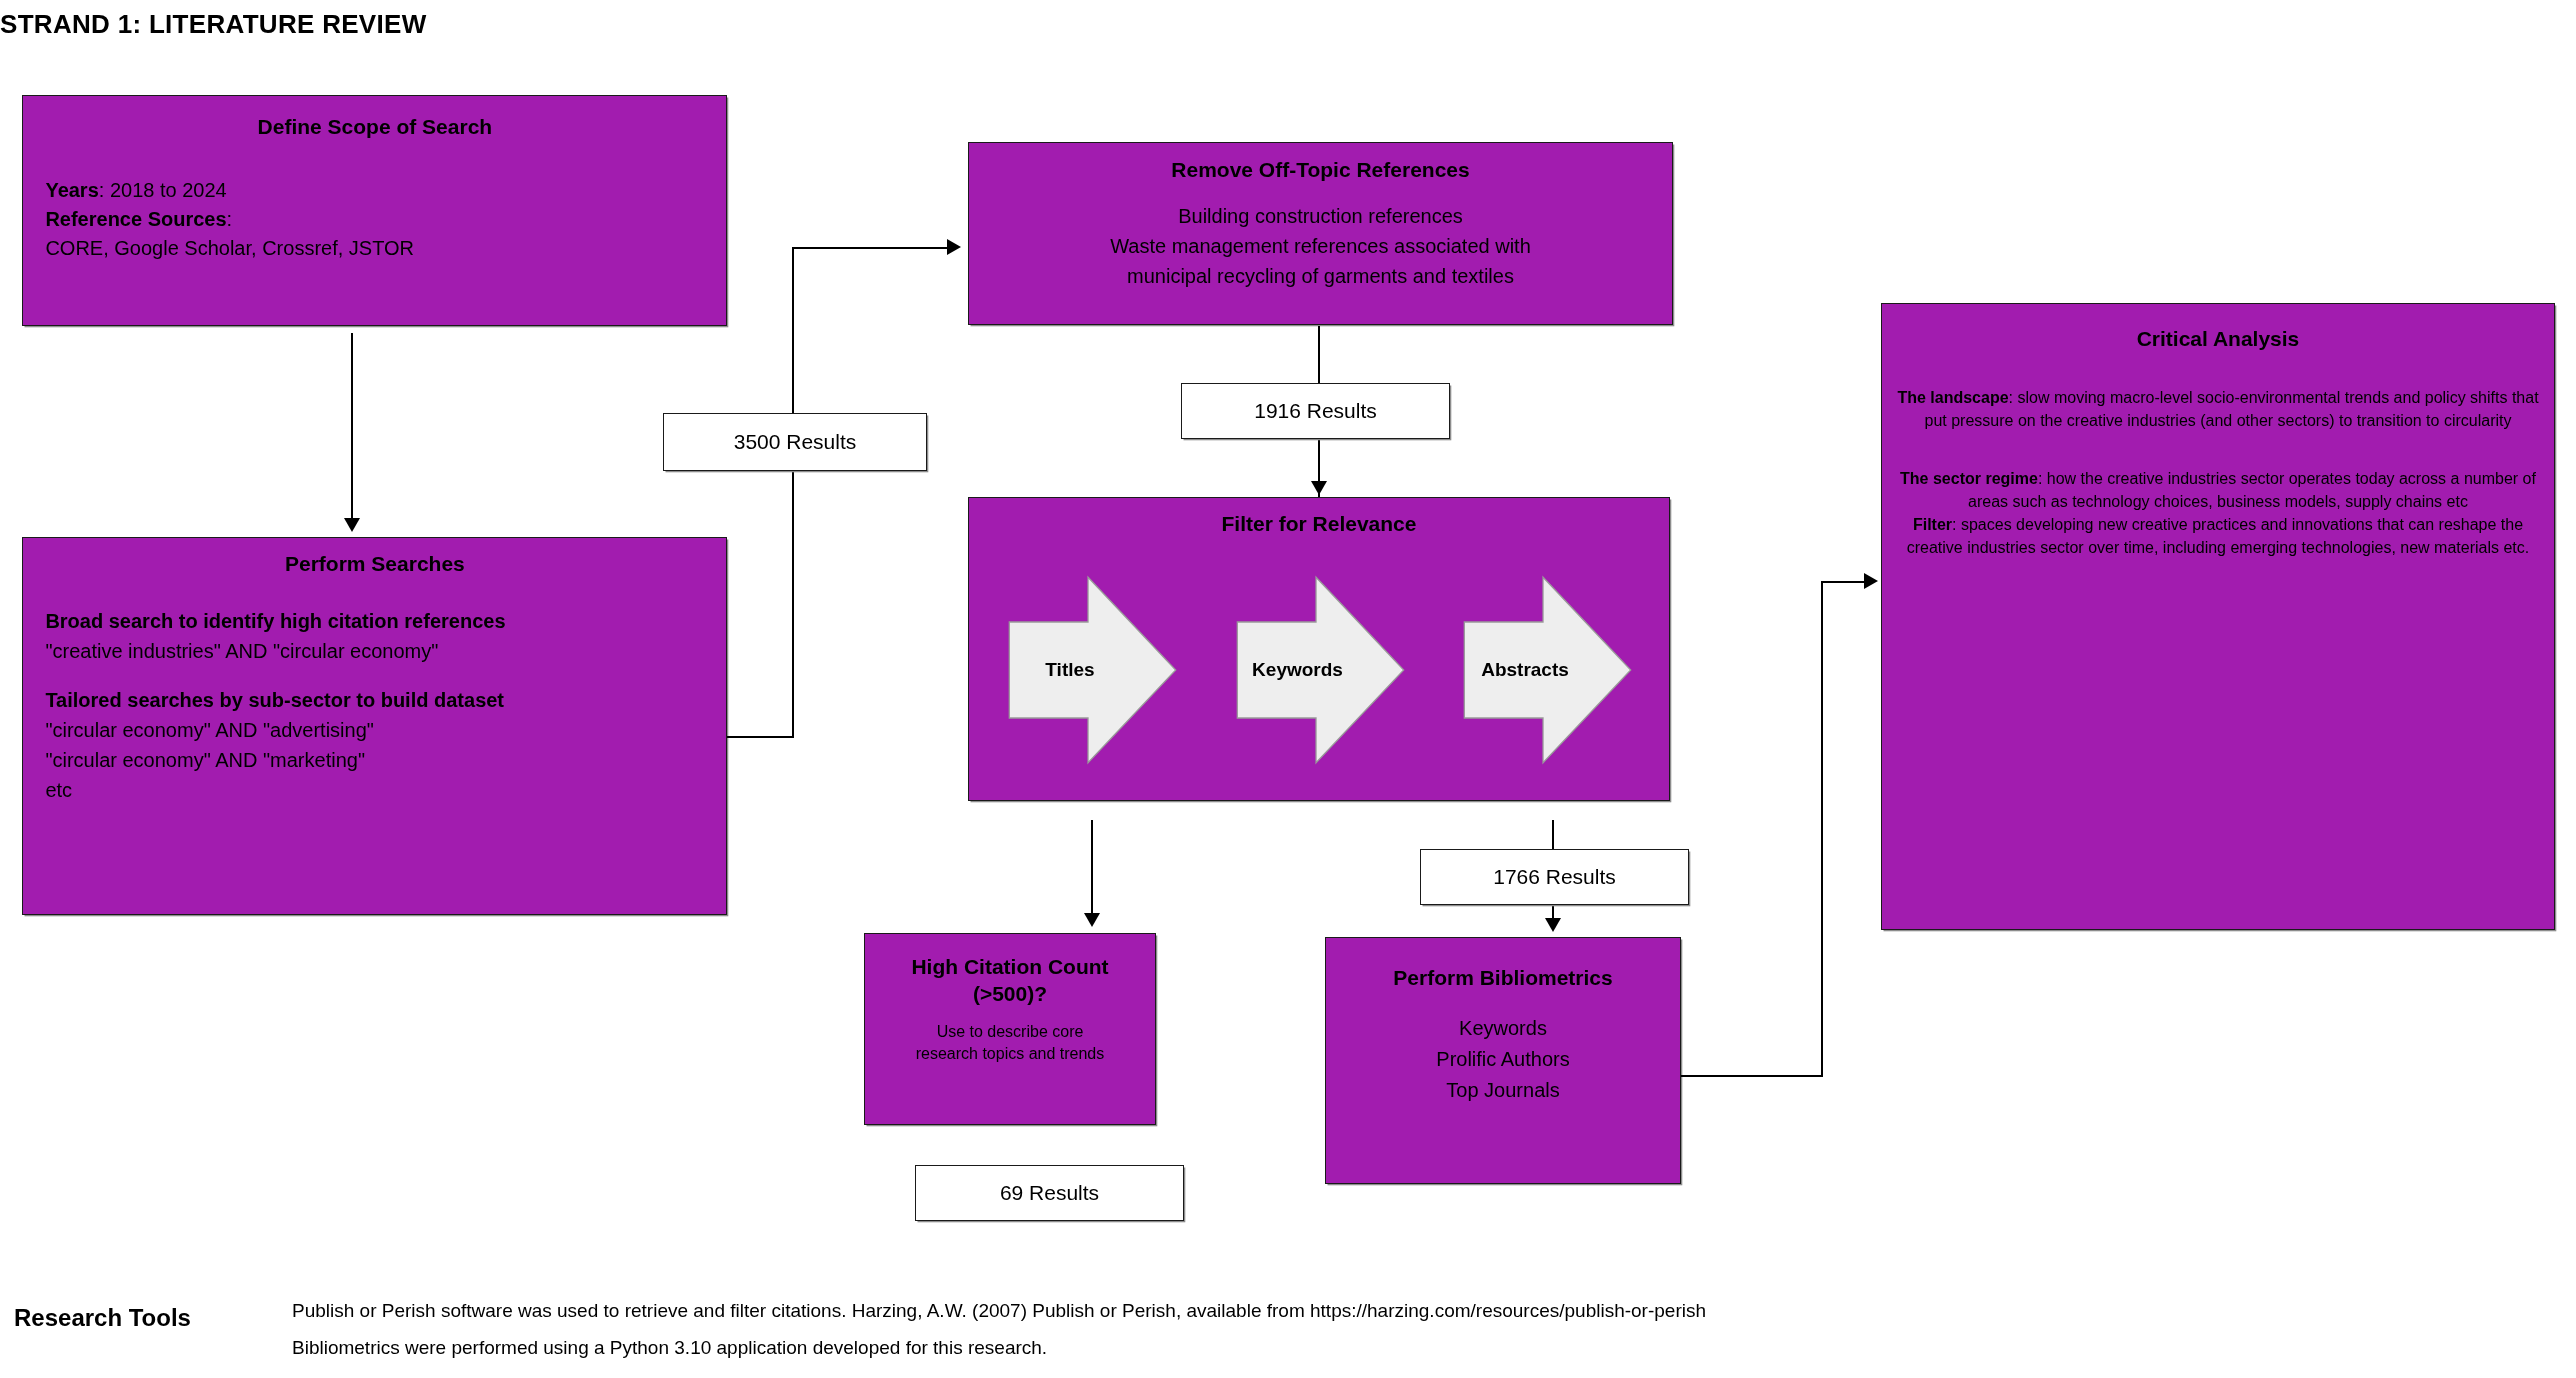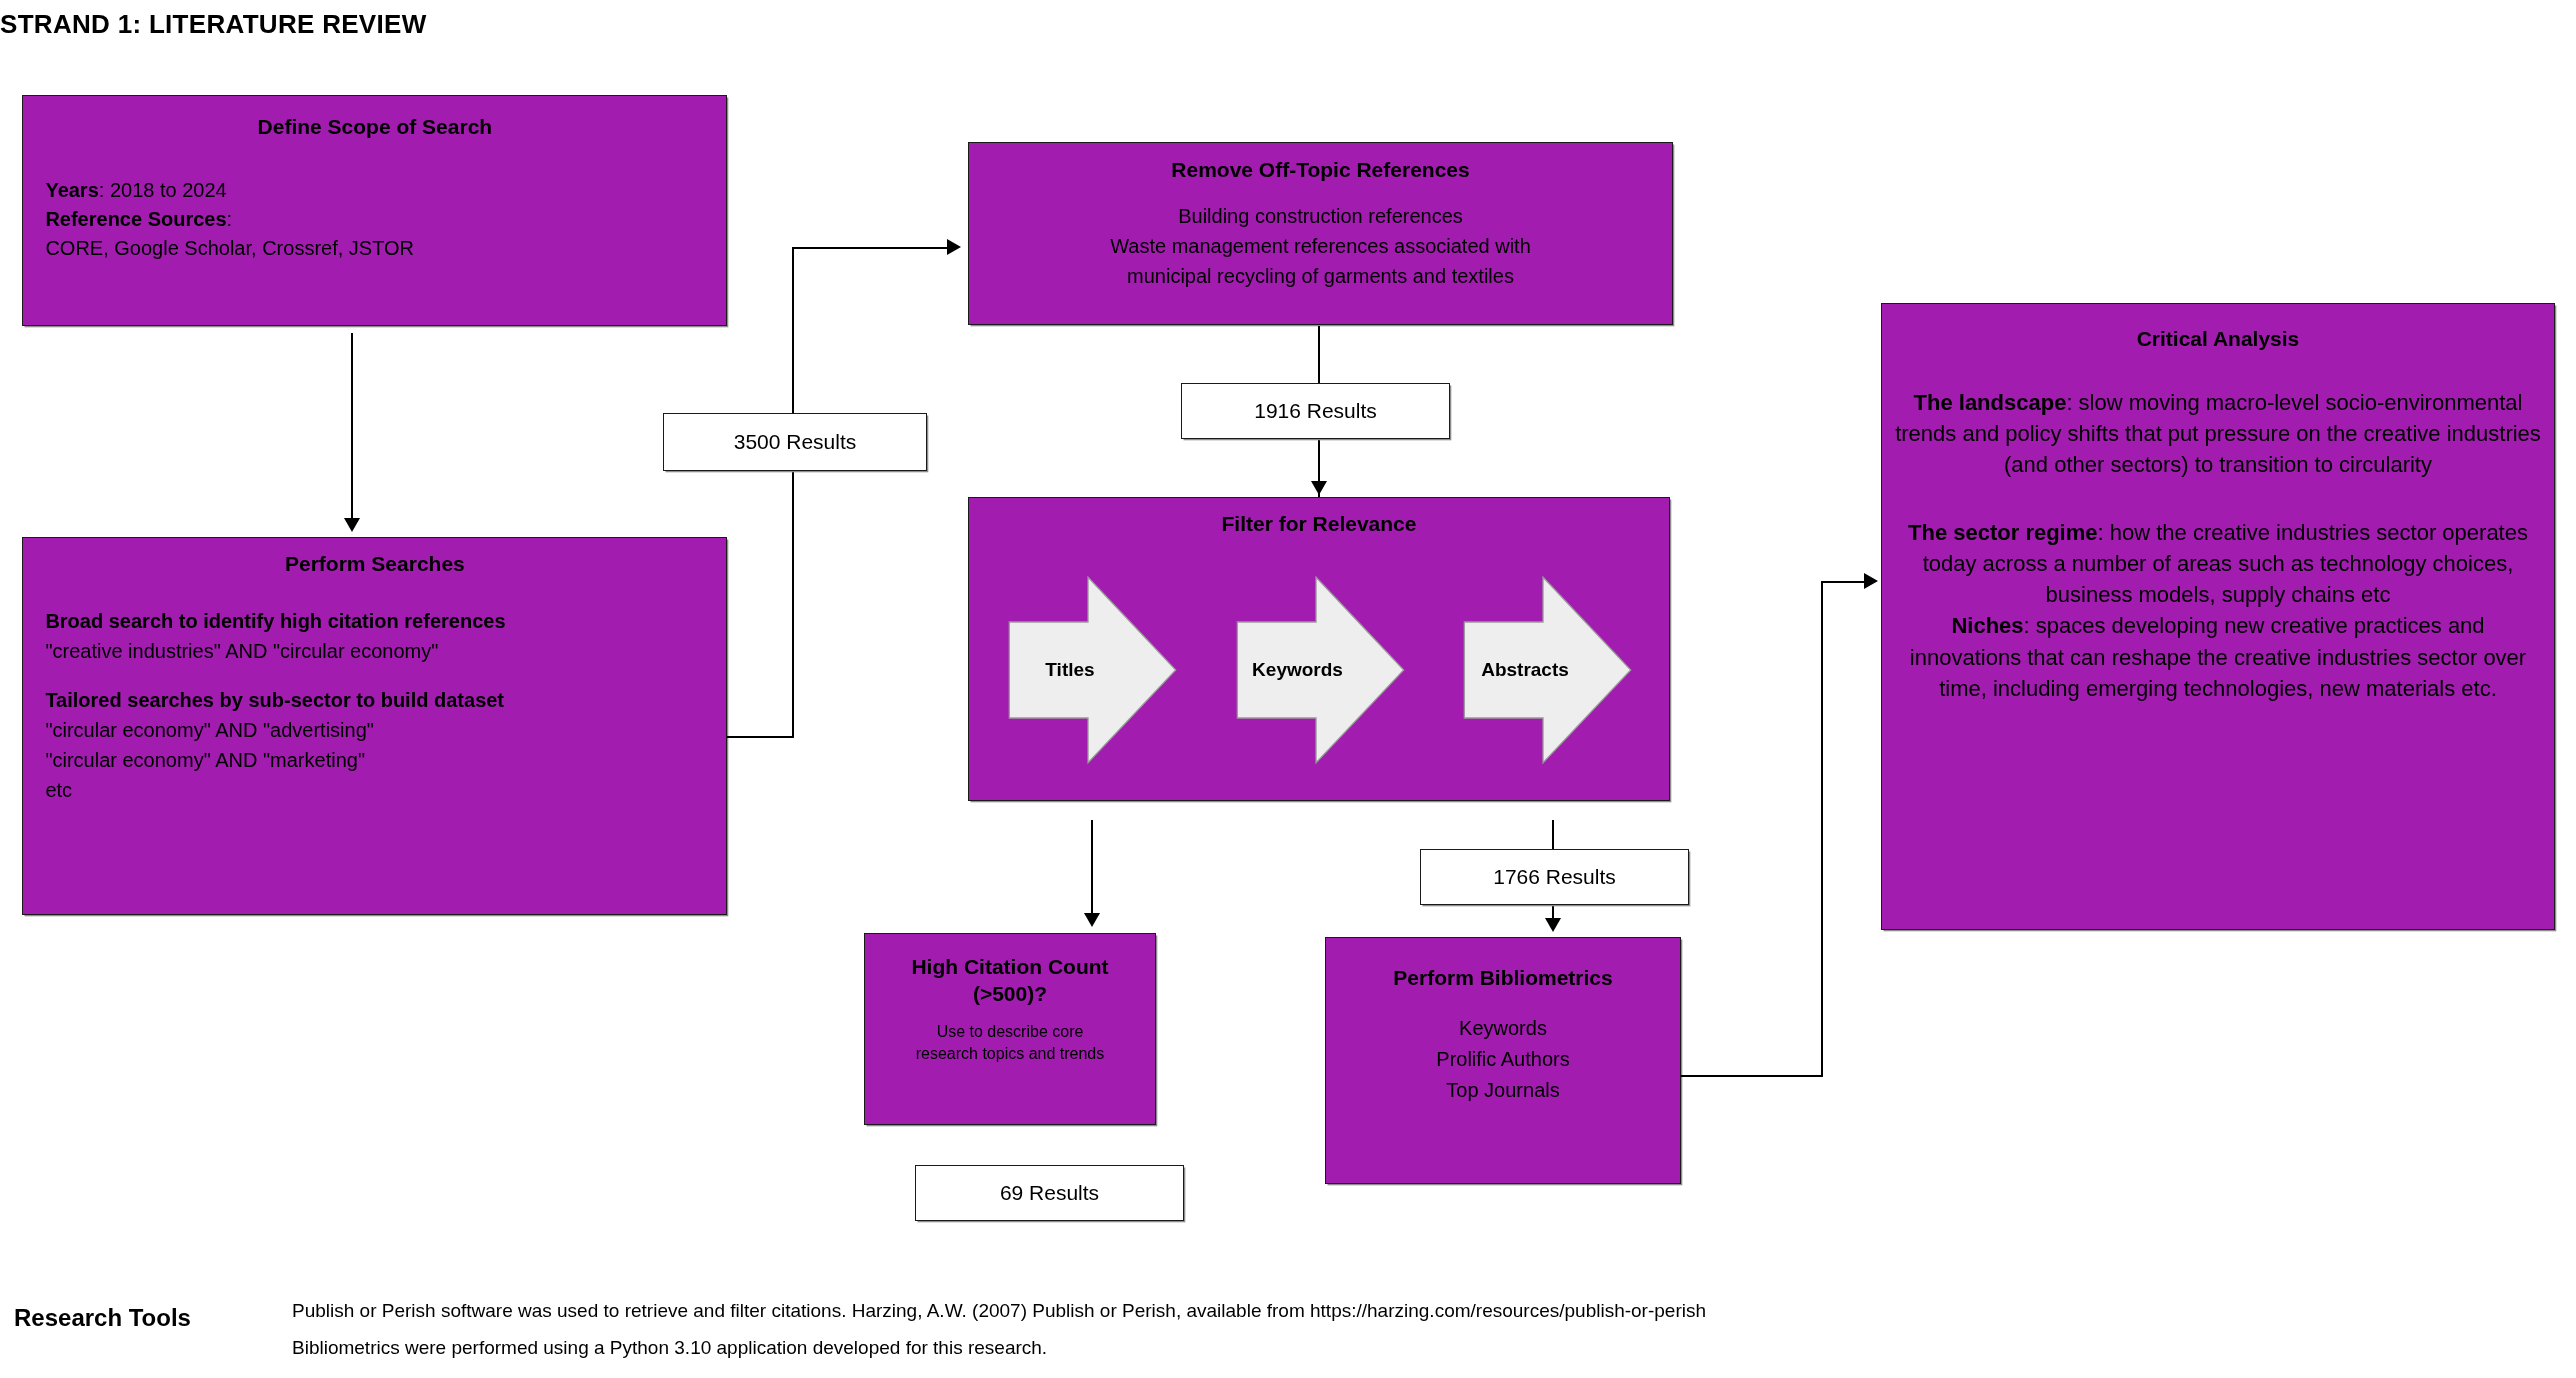--- a/index.html
+++ b/index.html
@@ -96,21 +96,21 @@
   #node-high-citation .node-body { font-size: 16px; line-height: 1.4; margin-top: 13px; }
 
   #node-bibliometrics { left: 1325px; top: 937px; width: 356px; height: 247px; }
   #node-bibliometrics .node-title { font-size: 21px; margin-top: 28px; }
   #node-bibliometrics .node-body { font-size: 20px; line-height: 1.55; margin-top: 23px; }
 
   #node-critical-analysis { left: 1881px; top: 303px; width: 674px; height: 627px; }
   #node-critical-analysis .node-title { font-size: 21px; margin-top: 23px; }
   #node-critical-analysis .ca-sub { font-size: 20px; text-align: center; margin-top: 2.6px; }
   #node-critical-analysis .ca-para {
-    font-size: 22px; text-align: center; line-height: 1.42;
+    font-size: 16px; text-align: center; line-height: 1.42;
     padding: 0 11.5px;
   }
   #node-critical-analysis .ca-gap { height: 36px; }
 
   
   .chevron-wrap {
     position: absolute; top: 574px; left: 1006px;
     width: 628px; height: 192px;
     display: flex; justify-content: space-between; align-items: center;
   }
@@ -251,21 +251,21 @@
   <div class="abs line-v" style="left:1821px; top:581px; height:496px;"></div>
   <div class="abs line-h" style="left:1821px; top:581px; width:45px;"></div>
   <div class="abs arrow-right" style="left:1864px; top:573px;"></div>
 
   <div class="abs node" id="node-critical-analysis">
     <div class="node-title">Critical Analysis</div>
     <div class="ca-gap"></div>
     <div class="ca-para"><b>The landscape</b><span>: slow moving macro-level socio-environmental trends and policy shifts that put pressure on the creative industries (and other sectors) to transition to circularity</span></div>
     <div class="ca-gap"></div>
     <div class="ca-para"><b>The sector regime</b><span>: how the creative industries sector operates today across a number of areas such as technology choices, business models, supply chains etc</span></div>
-    <div class="ca-para"><b>Niches</b><span>: spaces developing new creative practices and innovations that can reshape the creative industries sector over time, including emerging technologies, new materials etc.</span></div>
+    <div class="ca-para"><b>Filter</b><span>: spaces developing new creative practices and innovations that can reshape the creative industries sector over time, including emerging technologies, new materials etc.</span></div>
   </div>
 
   <div class="abs" id="footer-label">Research Tools</div>
   <div class="abs" id="footer-text">
     <div>Publish or Perish software was used to retrieve and filter citations. Harzing, A.W. (2007) Publish or Perish, available from https://harzing.com/resources/publish-or-perish</div>
     <div>Bibliometrics were performed using a Python 3.10 application developed for this research.</div>
   </div>
 
 </div>
 

